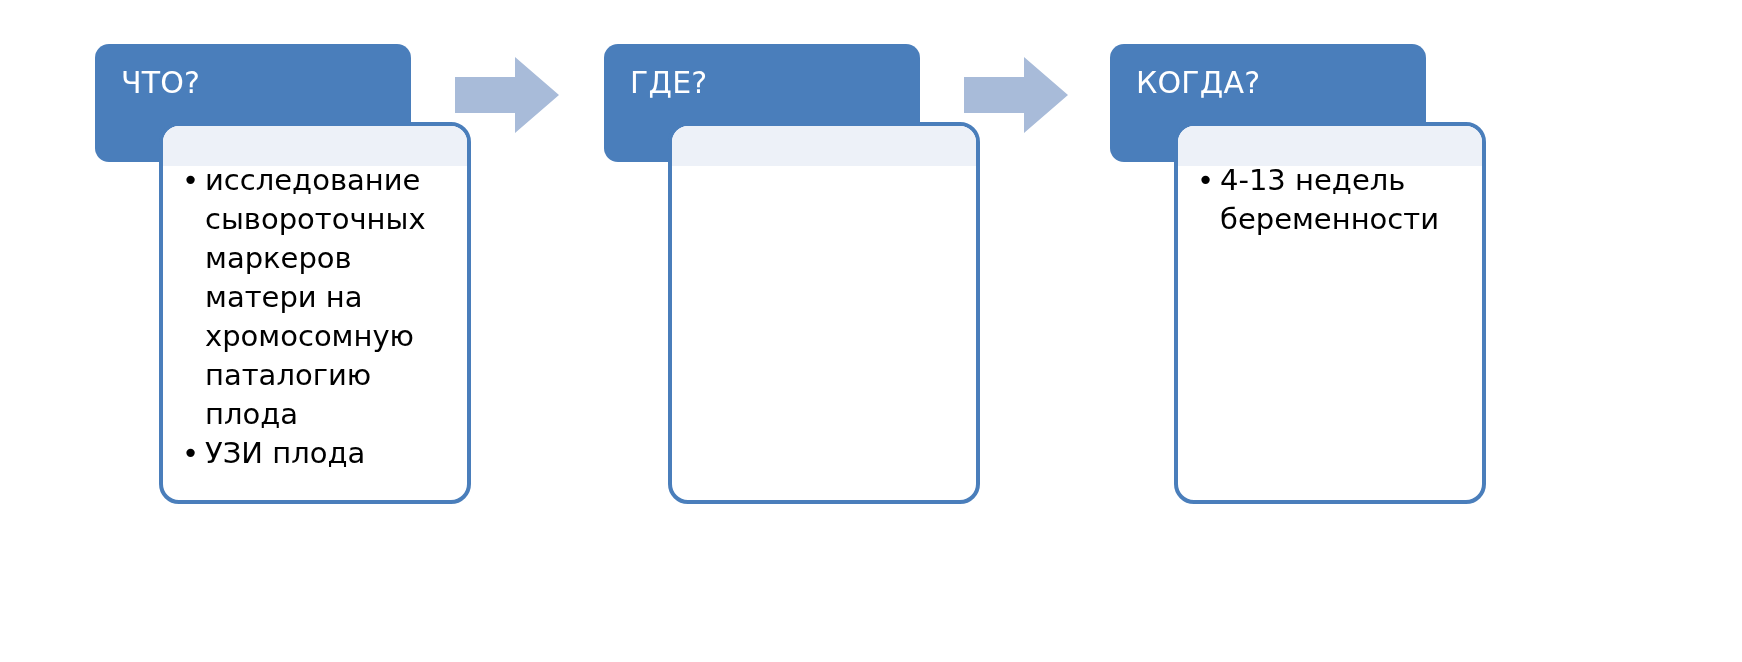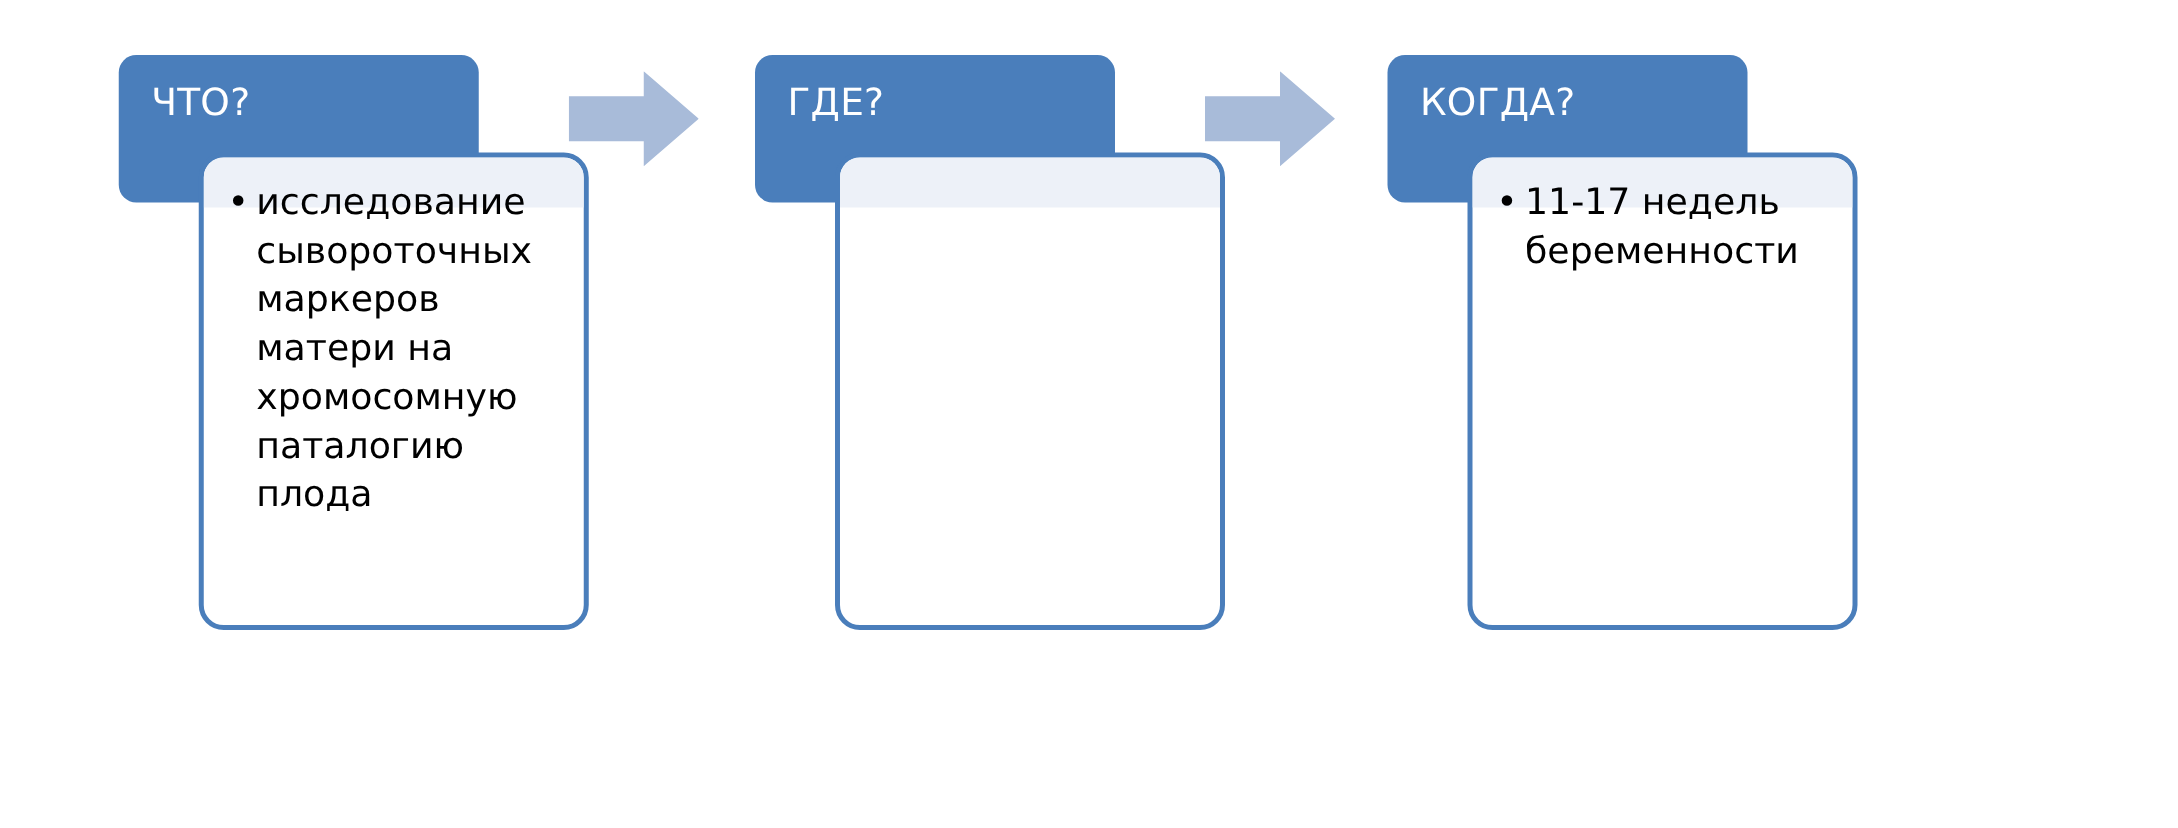--- a/index.html
+++ b/index.html
@@ -25,21 +25,21 @@
   .stage {
     position: absolute;
     top: 0;
     height: 662px;
   }
 
   .stage-header {
     position: absolute;
     left: 0;
     top: 44px;
-    width: 288px;
+    width: 316px;
     height: 118px;
     background: #4A7EBB;
     border-radius: 14px;
     box-sizing: border-box;
     padding: 22px 0 0 26px;
     z-index: 1;
   }
   .stage-header-label {
     color: #FFFFFF;
     font-size: 30px;
@@ -67,21 +67,21 @@
     left: 0;
     top: 0;
     width: 100%;
     height: 40px;
     background: #EDF1F8;
     pointer-events: none;
   }
   .card-body {
     position: relative;
     z-index: 1;
-    padding: 16px 14px 0 16px;
+    padding: 35px 14px 0 16px;
   }
   .bullet-list {
     list-style: none;
     margin: 0;
     padding: 0;
   }
   .bullet-item {
     position: relative;
     padding-left: 26px;
     color: #000000;
@@ -117,20 +117,21 @@
 
   <div class="stage" style="left:95px;">
     <div class="stage-header">
       <div class="stage-header-label">ЧТО?</div>
     </div>
     <div class="stage-card">
       <div class="card-tint"></div>
       <div class="card-body">
         <ul class="bullet-list">
           <li class="bullet-item">исследование сывороточных маркеров матери на хромосомную паталогию плода</li>
+          <li class="bullet-item">УЗИ плода</li>
         </ul>
       </div>
     </div>
   </div>
 
   <div class="connector-arrow" style="left:455px;">
     <svg width="104" height="76" viewBox="0 0 104 76" xmlns="http://www.w3.org/2000/svg">
       <polygon points="0,20 60,20 60,0 104,38 60,76 60,56 0,56" fill="#A8BBD9"></polygon>
     </svg>
   </div>
@@ -151,19 +152,19 @@
   </div>
 
   <div class="stage" style="left:1110px;">
     <div class="stage-header">
       <div class="stage-header-label">КОГДА?</div>
     </div>
     <div class="stage-card">
       <div class="card-tint"></div>
       <div class="card-body">
         <ul class="bullet-list">
-          <li class="bullet-item">11-17 недель беременности</li>
+          <li class="bullet-item">4-13 недель беременности</li>
         </ul>
       </div>
     </div>
   </div>
 
 </div>
 
 </body></html>

